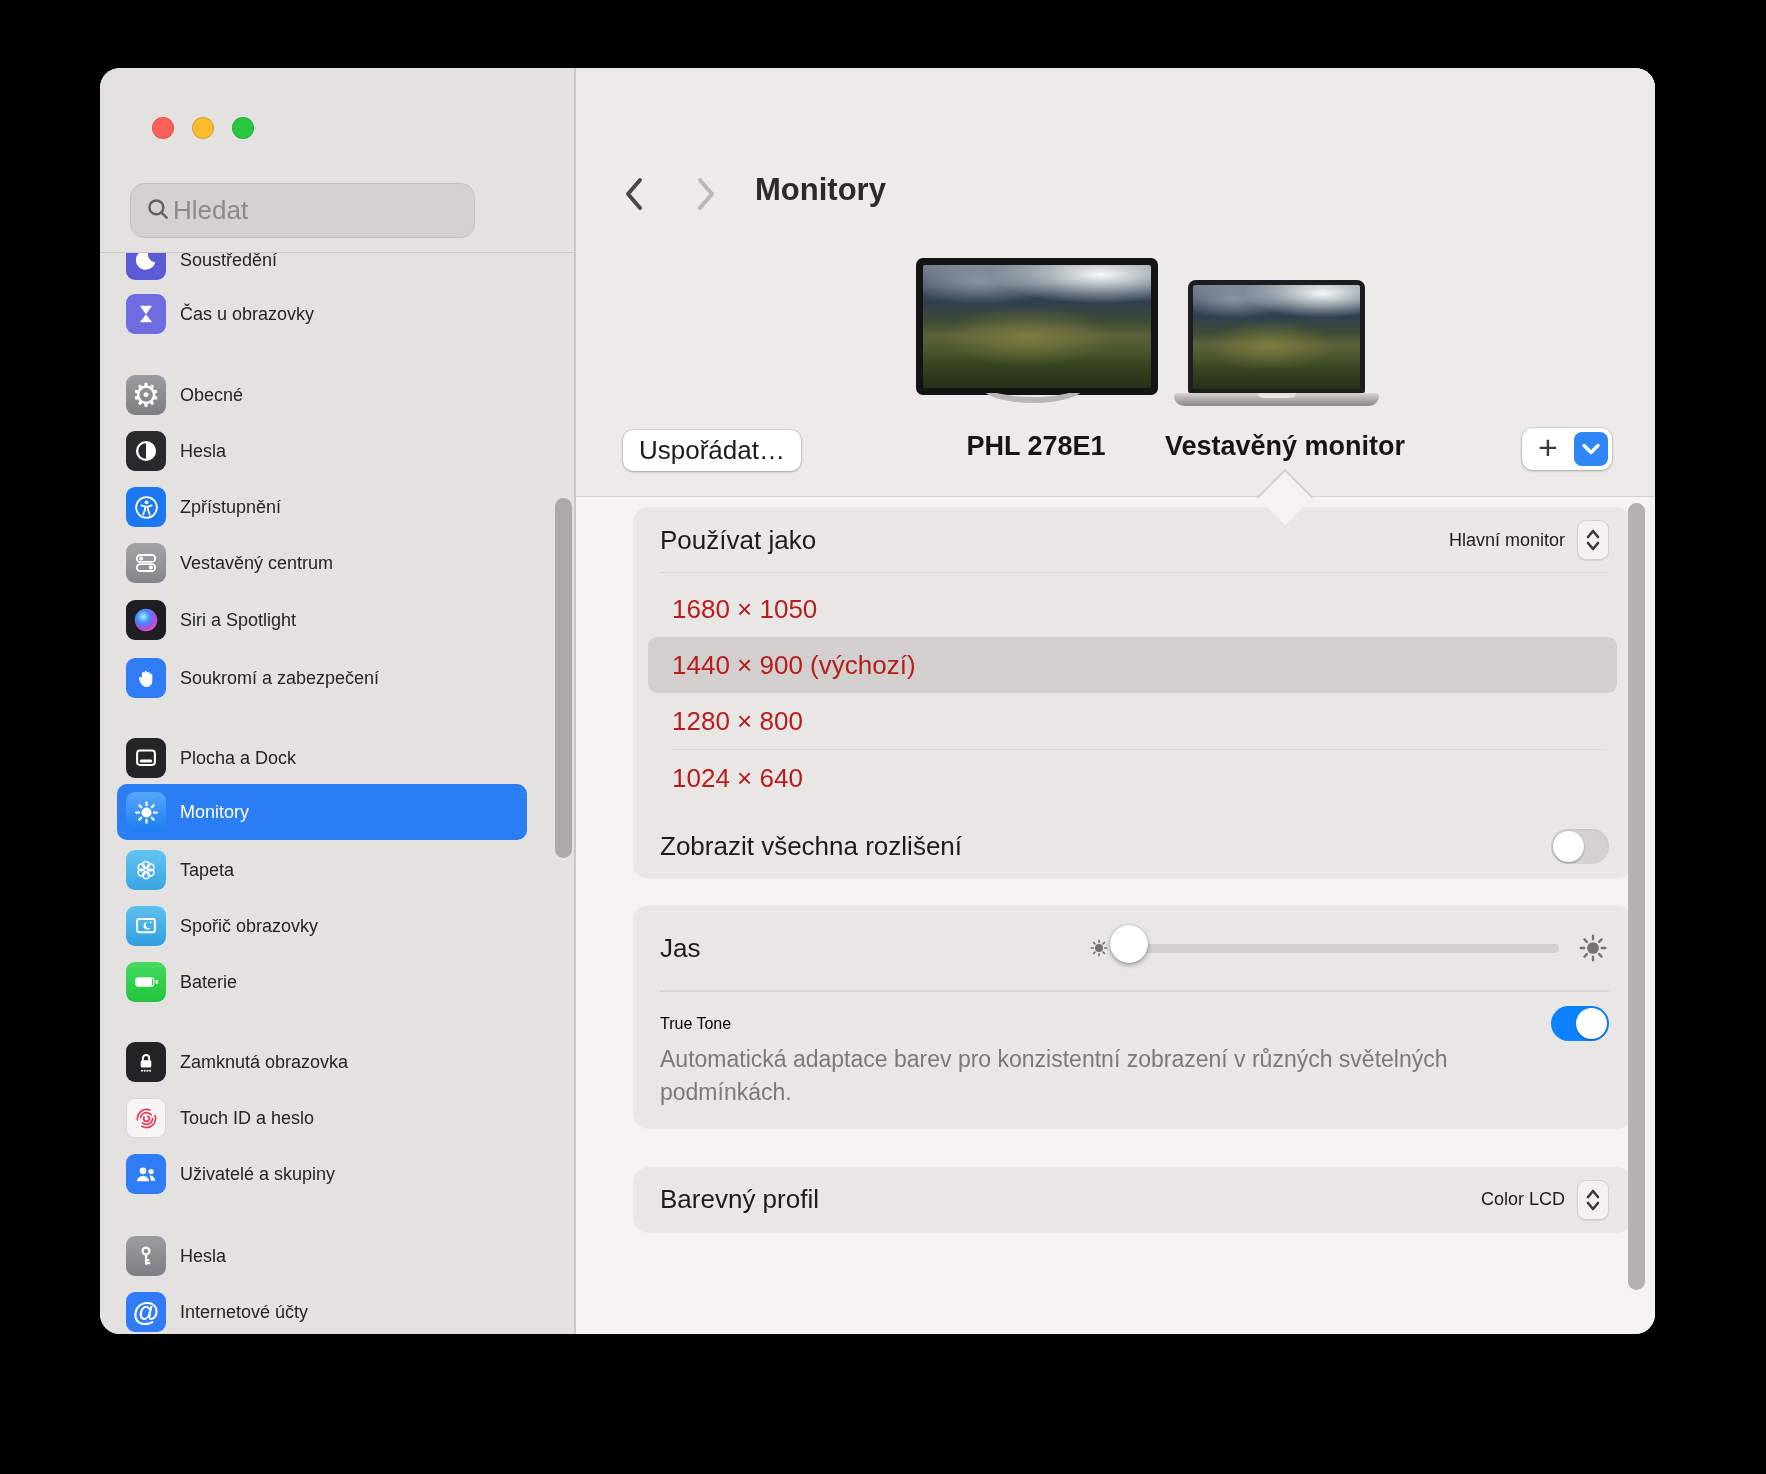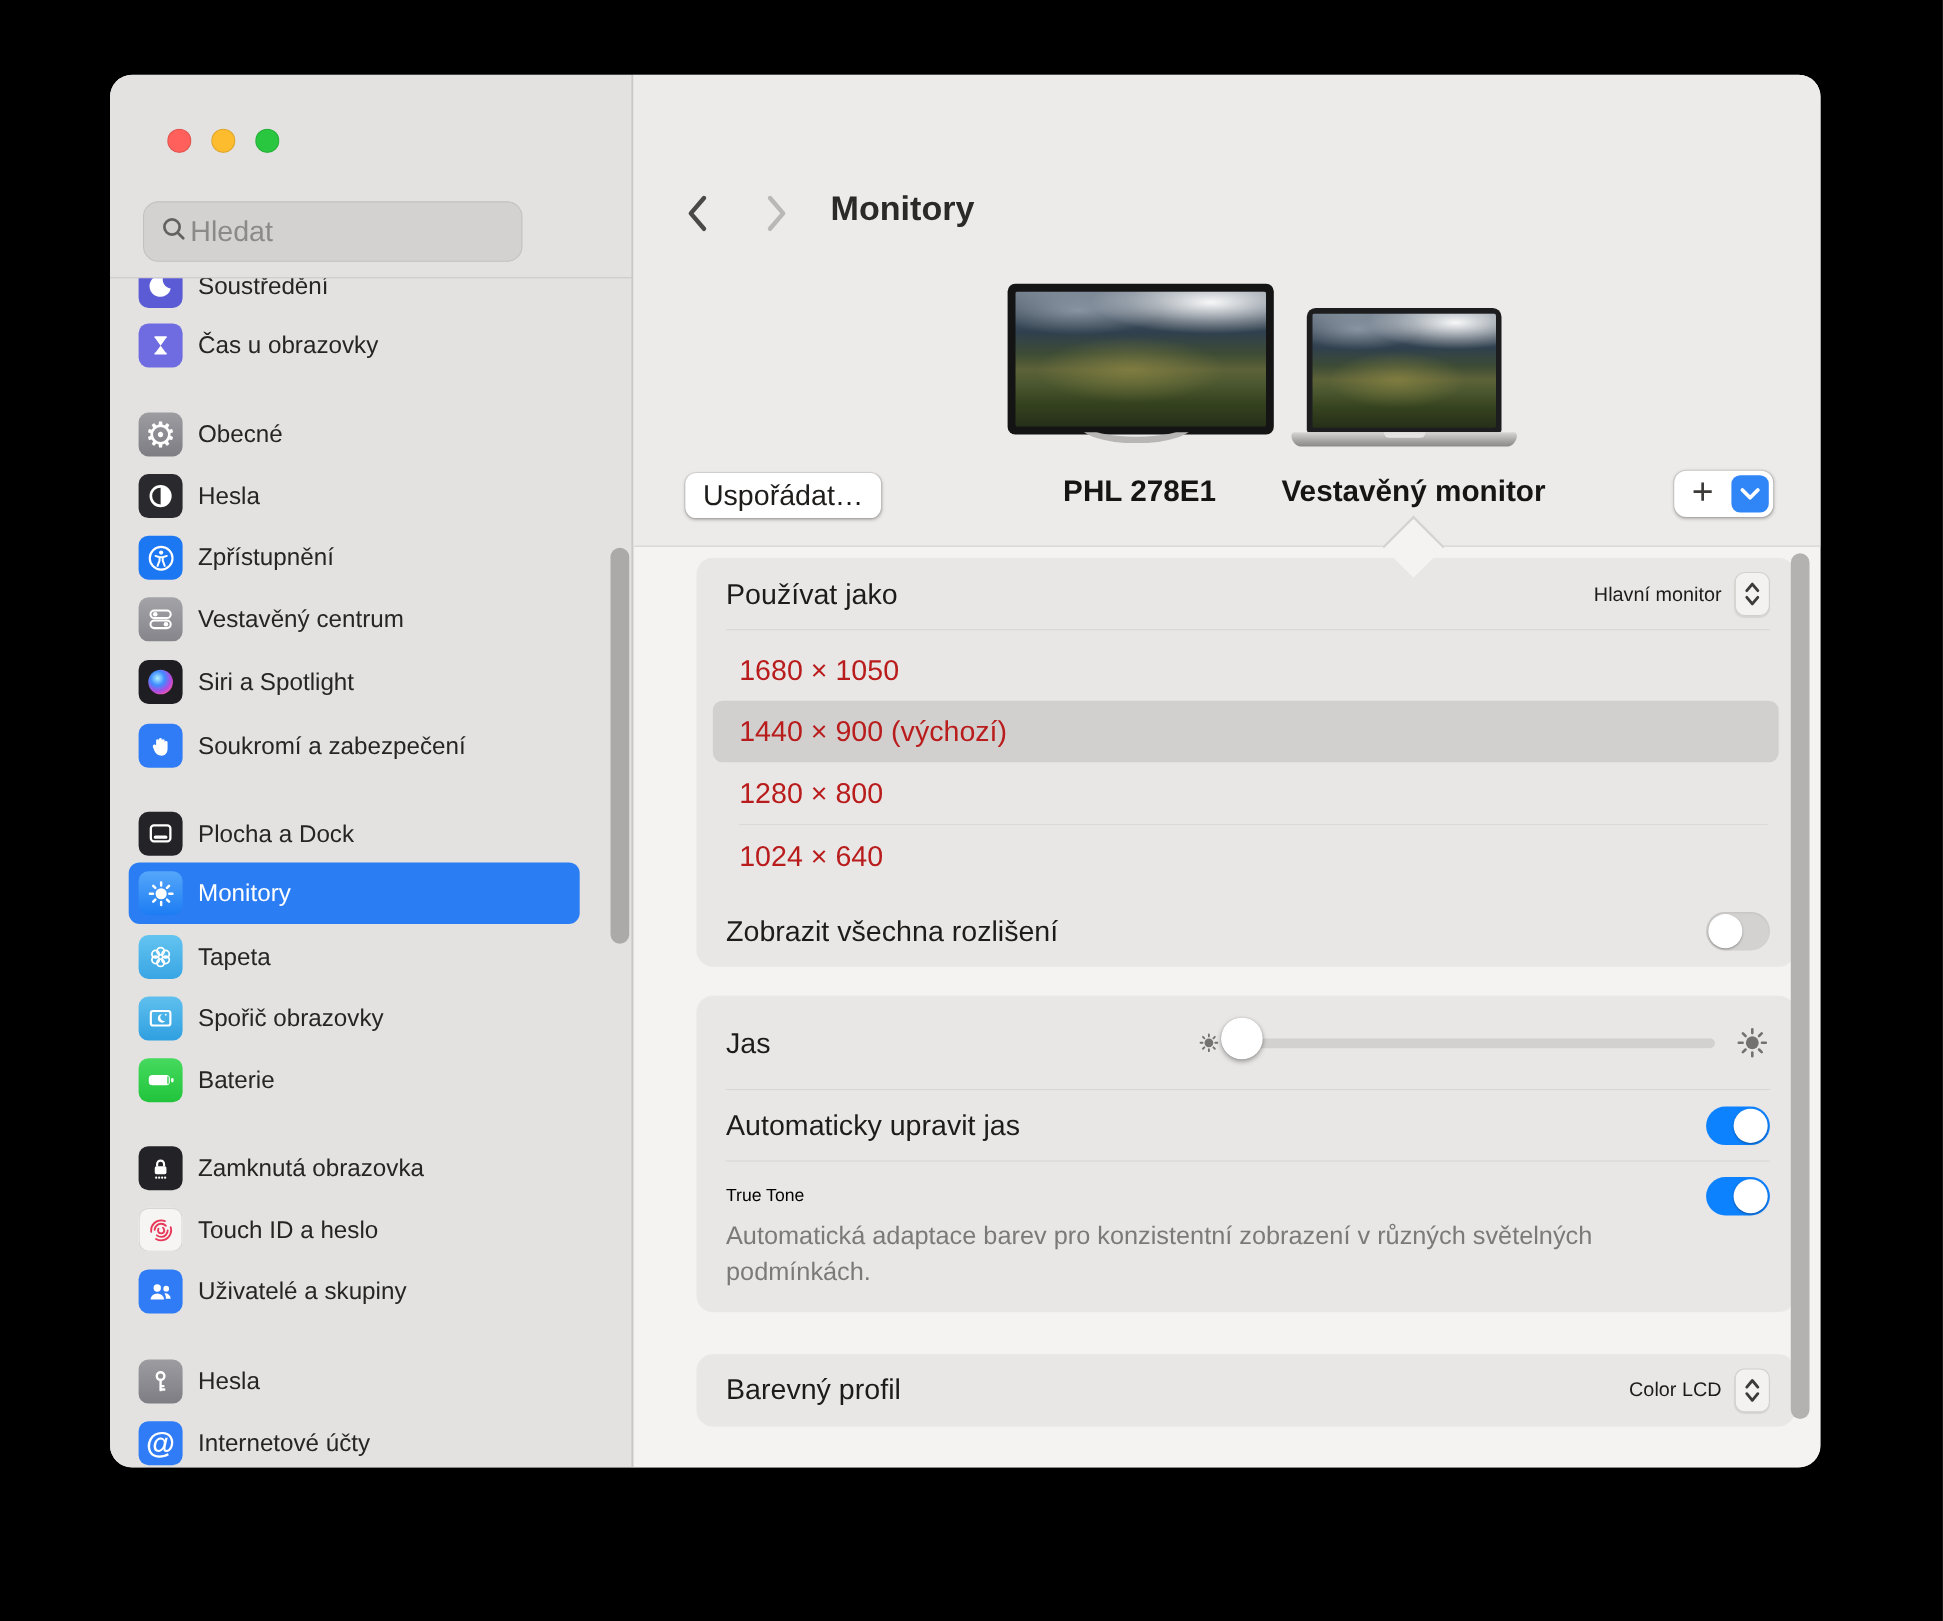--- a/index.html
+++ b/index.html
@@ -15,21 +15,21 @@
   #tl-min{left:92px;background:#fdbc2e;}
   #tl-zoom{left:132px;background:#29c73f;}
   #searchbox{position:absolute;left:30px;top:115px;width:345px;height:55px;border-radius:14px;
              background:#d3d2d0;border:1px solid #c3c2c0;display:flex;align-items:center;padding:0 14px;}
   #searchbox input{flex:1;border:none;outline:none;background:transparent;font-size:26px;color:#454443;}
   #searchbox input::placeholder{color:#8b8a88;}
   #side-topline{position:absolute;left:0;top:184px;width:100%;height:1px;background:#cac9c7;}
   #side-list{position:absolute;left:0;top:185px;width:100%;height:1081px;overflow:hidden;}
   .srow{position:absolute;left:17px;width:410px;height:56px;border-radius:10px;
         display:flex;align-items:center;padding-left:9px;cursor:default;}
-  .srow .lab{margin-left:14px;font-size:22px;color:#262524;white-space:nowrap;}
+  .srow .lab{margin-left:14px;font-size:18px;color:#262524;white-space:nowrap;}
   .srow.sel{background:#2b7df4;}
   .srow.sel .lab{color:#fff;}
   .icsq{width:40px;height:40px;border-radius:9px;display:flex;align-items:center;justify-content:center;flex:0 0 auto;}
   .icsq svg{display:block;}
   .icsq .gl{color:#fff;font-size:32px;line-height:1;}
   .icsq .at{color:#fff;font-size:27px;font-weight:bold;line-height:1;}
   #side-scroll{position:absolute;left:455px;top:430px;width:17px;height:360px;border-radius:9px;background:#abaaa8;}
   
   #main{position:absolute;left:476px;top:0;width:1079px;height:100%;background:#f4f3f1;}
   #mheader{position:absolute;left:0;top:0;width:100%;height:429px;background:#edebe9;}
@@ -434,27 +434,20 @@
             </span>
             <svg width="32" height="32" viewBox="0 0 24 24">
                   <circle cx="12" cy="12" r="4.4" fill="#737270"></circle>
                   <g stroke="#737270" stroke-width="1.8" stroke-linecap="round">
                     <path d="M12 2.8v2.6M12 18.6v2.6M2.8 12h2.6M18.6 12h2.6M5.6 5.6l1.8 1.8M16.6 16.6l1.8 1.8M18.4 5.6l-1.8 1.8M7.4 16.6l-1.8 1.8"></path>
                   </g>
                 </svg>
           </span>
         </div>
         <div class="sep"></div>
-        <div class="crow h64">
-          <span class="clab">Automaticky upravit jas</span>
-          <span class="spacer"></span>
-          <span class="toggle on">
-                <span class="knob"></span>
-              </span>
-        </div>
         <div class="sep"></div>
         <div class="ttrow">
           <span class="clab">True Tone</span>
           <span class="spacer"></span>
           <span class="toggle on">
                 <span class="knob"></span>
               </span>
         </div>
         <div class="ttdesc">Automatická adaptace barev pro konzistentní zobrazení v různých světelných podmínkách.</div>
       </div>

